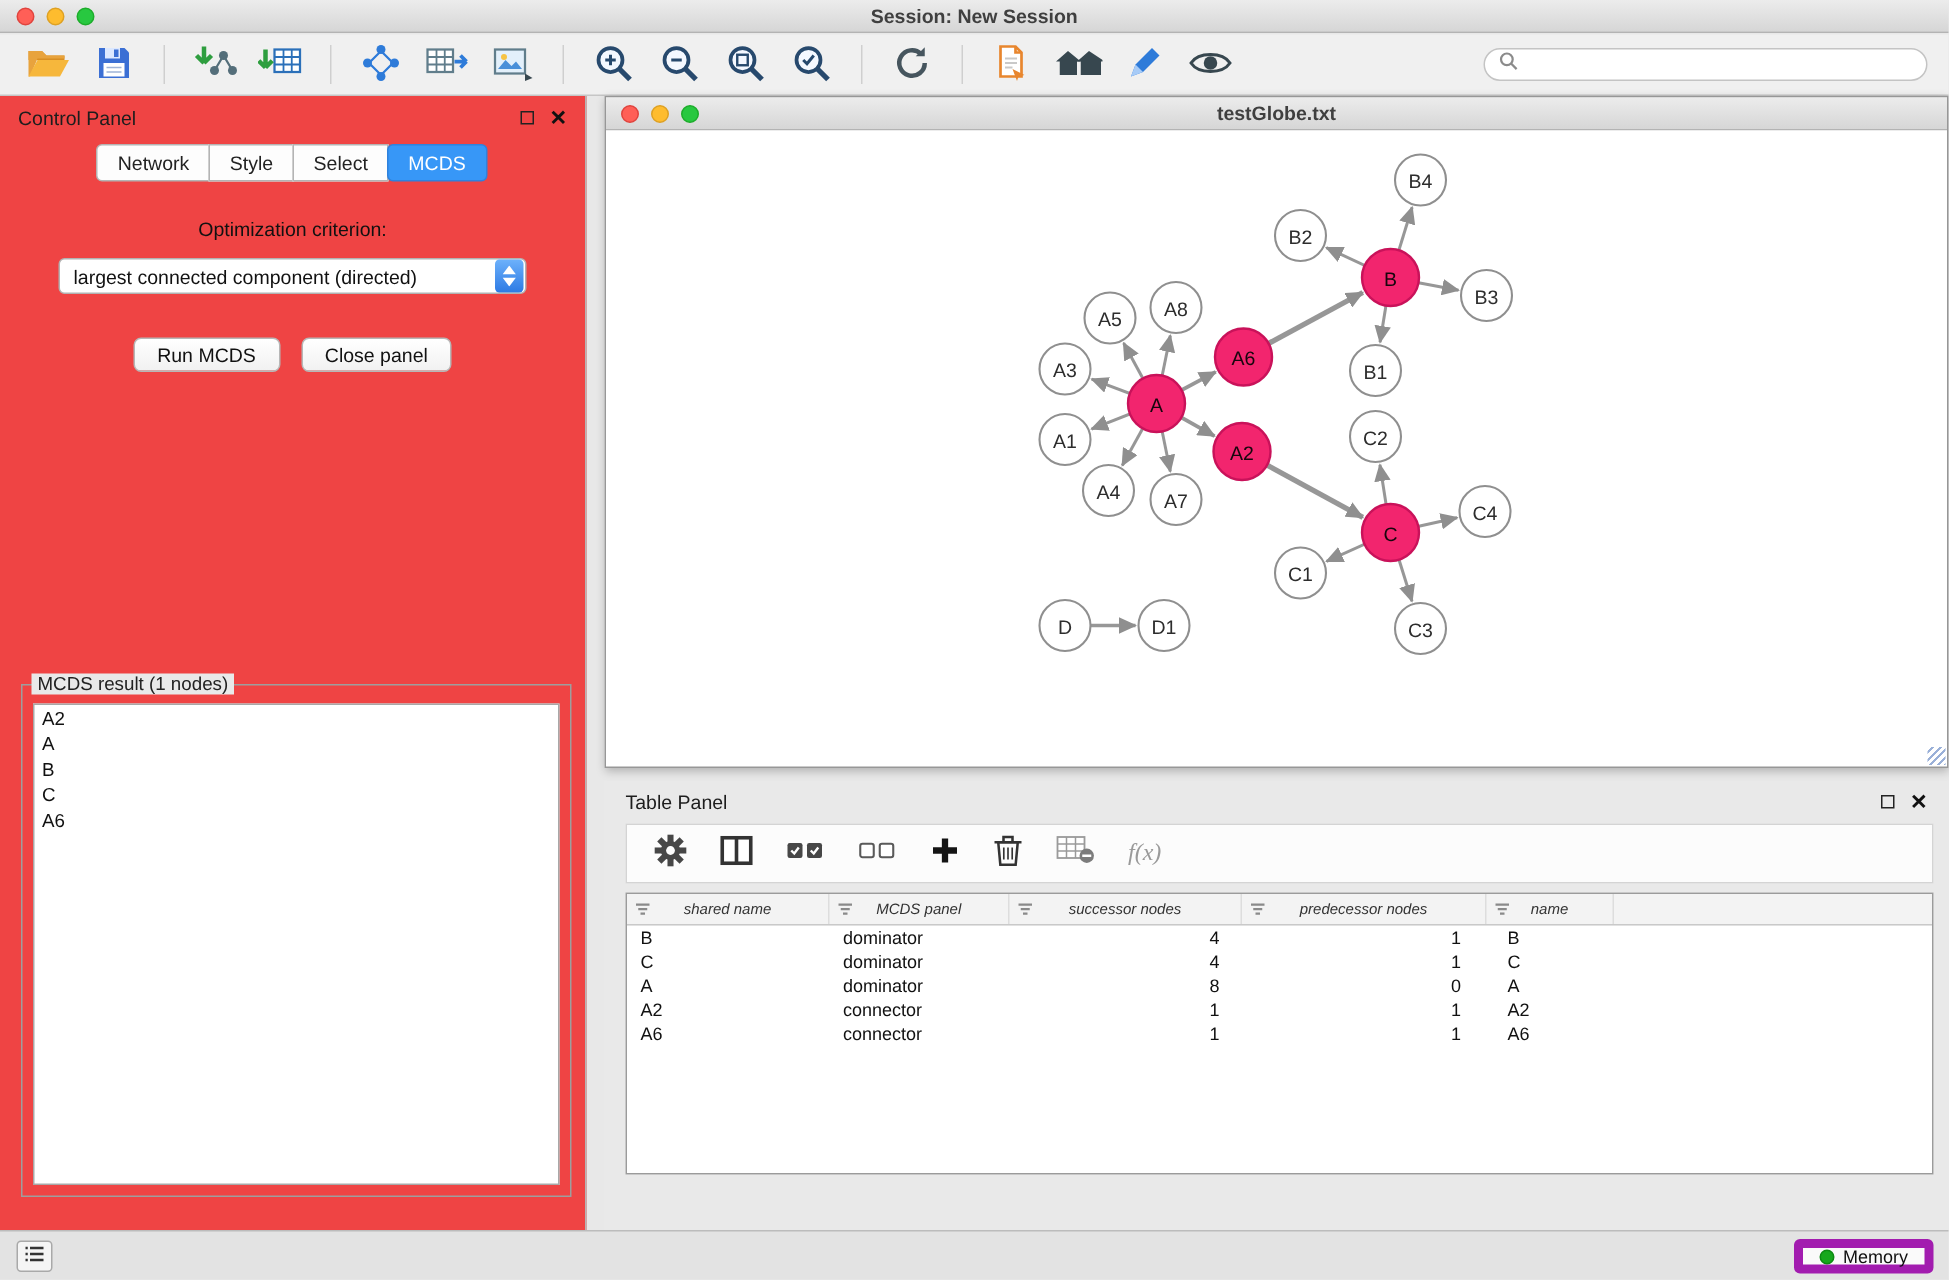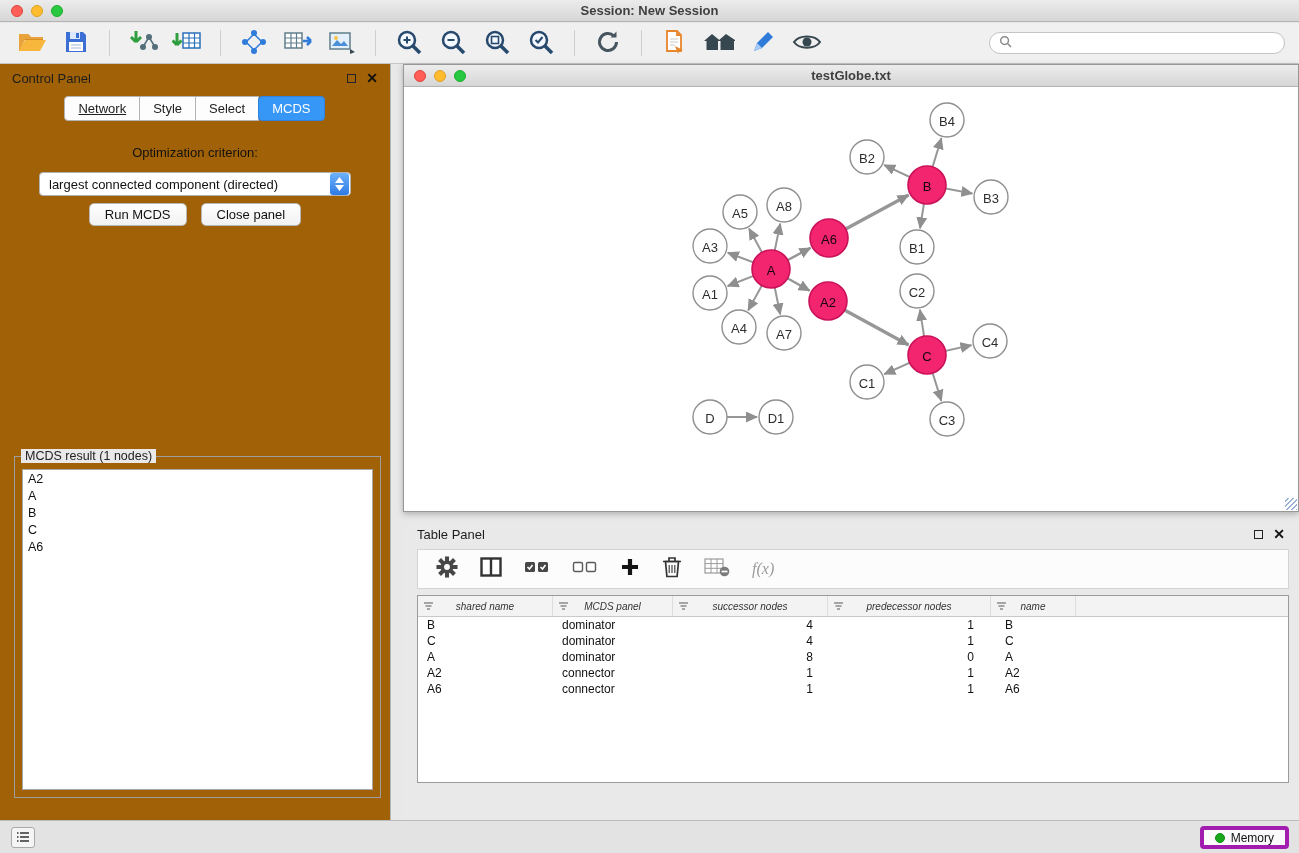--- a/index.html
+++ b/index.html
@@ -26,45 +26,45 @@
     background:transparent; border:none; cursor:default; }
   .tb-sep { width:1px; height:26px; background:#cfcfcf; margin:0 7px; }
   .search-box { margin-left:auto; width:296px; height:22px; background:#fff;
     border:1px solid #c4c4c4; border-radius:12px; display:flex; align-items:center;
     padding:0 9px; gap:6px; }
   .search-box input { border:none; outline:none; flex:1; font-size:12px; background:transparent;
     font-family:"Liberation Sans", sans-serif; }
 
   
   .control-panel { position:absolute; left:0; top:64px; width:391px; bottom:33px;
-    background:#a16207; border-right:1px solid #b5b5b5; }
+    background:#ef4444; border-right:1px solid #b5b5b5; }
   .panel-head { height:28px; display:flex; align-items:center; padding:0 12px;
     font-size:13px; color:#1d1d1d; }
   .panel-head .spacer { flex:1; }
   .win-ctl { display:flex; align-items:center; gap:10px; }
   .float-glyph { width:9px; height:9px; border:1.5px solid #222; display:inline-block; }
   .close-glyph { font-size:14px; font-weight:bold; color:#111; line-height:1; }
 
   .seg-tabs { display:flex; justify-content:center; margin-top:4px; }
   .seg-tab { padding:4px 13px; font-size:13px; color:#222; background:#fdfdfd;
     border:1px solid #b4b4b4; margin-left:-1px; }
-  .seg-tab:first-child { border-radius:4px 0 0 4px;text-decoration:underline; }
+  .seg-tab:first-child { border-radius:4px 0 0 4px; }
   .seg-tab:last-child { border-radius:0 4px 4px 0; }
   .seg-tab.selected { background:#3797f7; border-color:#2f82dd; color:#fff; border-radius:4px; }
 
   .opt-label { margin-top:24px; text-align:center; font-size:13px; color:#111; }
   .combo { margin:12px auto 0; width:312px; height:24px; background:#fff;
     border:1px solid #b2b2b2; border-radius:4px; display:flex; align-items:center; position:relative; }
   .combo-value { flex:1; font-size:13px; color:#111; padding:0 6px 0 9px; white-space:nowrap; overflow:hidden; }
   .combo-stepper { width:19px; height:22px; border-radius:3px;
     background:linear-gradient(#6db1fb,#2d7ae4); margin-right:1px;
     display:flex; flex-direction:column; align-items:center; justify-content:center; gap:2px; }
   .combo-stepper svg { display:block; }
 
-  .btn-row { display:flex; justify-content:center; gap:14px; margin-top:7px; }
+  .btn-row { display:flex; justify-content:center; gap:14px; margin-top:29px; }
   .mac-btn { height:23px; padding:0 15px; font-size:13px; color:#111;
     background:linear-gradient(#ffffff,#f1f1f1); border:1px solid #b7b7b7; border-radius:5px; }
 
   .result-box { position:absolute; left:14px; right:9px; top:392px; bottom:22px;
     border:1px solid #9e9e9e; }
   .result-legend { position:absolute; top:-8px; left:6px; background:#e9e9e9;
     padding:0 4px; font-size:12.5px; color:#222; }
   .result-list { position:absolute; left:7px; right:7px; top:12px; bottom:7px;
     background:#fff; border:1px solid #a8a8a8; overflow:auto; padding:1px 0; }
   .result-item { font-size:12.5px; color:#111; padding:1px 5px; line-height:15px; }
@@ -106,21 +106,21 @@
     border:1px solid #c2c2c2; border-radius:4px; }
   .tp-tab.selected { background:#3797f7; border-color:#2f82dd; color:#fff; }
 
   
   .statusbar { position:absolute; left:0; bottom:0; right:0; height:33px;
     background:#e3e3e3; border-top:1px solid #bcbcbc; }
   .status-left-btn { position:absolute; left:11px; top:6px; width:24px; height:21px;
     background:#f5f5f5; border:1px solid #a9a9a9; border-radius:3px;
     display:flex; align-items:center; justify-content:center; }
   .memory-btn { position:absolute; right:10px; top:5px; height:23px;
-    background:#fafafa; border:4px solid #a21caf; border-radius:4px;
+    background:#fafafa; border:6px solid #a21caf; border-radius:4px;
     display:flex; align-items:center; gap:6px; padding:0 11px; font-size:12px; color:#111; }
   .mem-dot { width:10px; height:10px; border-radius:50%; background:#17a81c; border:1px solid #0e8a13; }
 </style>
 </head>
 <body>
 
 <div class="app">
 
   <div class="main-titlebar">
     <div class="traffic">

